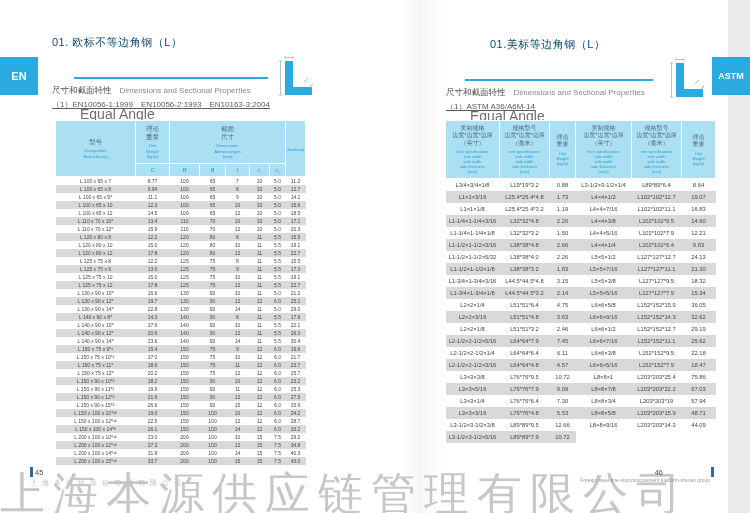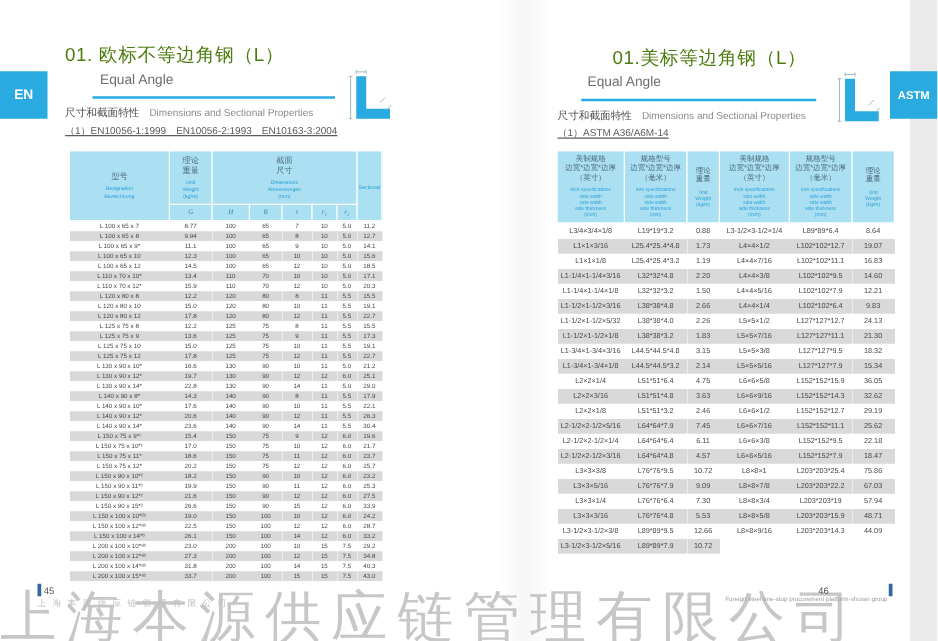--- a/index.html
+++ b/index.html
@@ -10,22 +10,22 @@
   body{width:750px;height:513px;position:relative;overflow:hidden;background:#ffffff;
        font-family:"Liberation Sans",sans-serif;color:#474747;}
   .abs{position:absolute;}
   .band{right:0;top:0;width:22px;height:513px;background:var(--band);}
   .gutter{left:398px;top:0;width:46px;height:513px;
           background:linear-gradient(to right,rgba(0,0,0,0),rgba(0,0,0,0.035),rgba(0,0,0,0));}
   .tab{width:38px;height:38px;background:var(--accent);color:#fff;display:flex;
        align-items:center;justify-content:center;font-weight:bold;z-index:4;}
   .tab-en{left:0;top:57px;font-size:11px;}
   .tab-astm{left:712px;top:57px;font-size:9px;}
-  .title{font-size:15px;color:#4d7c0f;letter-spacing:0.5px;white-space:nowrap;}
-  .subtitle{font-size:11px;color:#6f6f6f;white-space:nowrap;}
+  .title{font-size:11px;color:#0c4a6e;letter-spacing:0.5px;white-space:nowrap;}
+  .subtitle{font-size:14px;color:#6f6f6f;white-space:nowrap;margin-top:48px;}
   .rule{height:2px;background:var(--accent);}
   .sectline{font-size:8.5px;white-space:nowrap;}
   .sectline .cn{font-weight:normal;color:#4c4c4c;}
   .sectline .en{color:#8a8a8a;margin-left:8px;font-size:8px;text-align:center;}
   .stds{font-size:8px;color:#5c5c5c;white-space:nowrap;text-decoration:underline;}
   
   table.spec{border-collapse:collapse;table-layout:fixed;z-index:2;position:absolute;}
   table.spec th{background:var(--thead_bg);border:1px solid #fff;padding:0;
                 text-align:center;vertical-align:middle;font-weight:normal;}
   table.spec td{padding:0;text-align:center;vertical-align:middle;color:var(--body_text);

